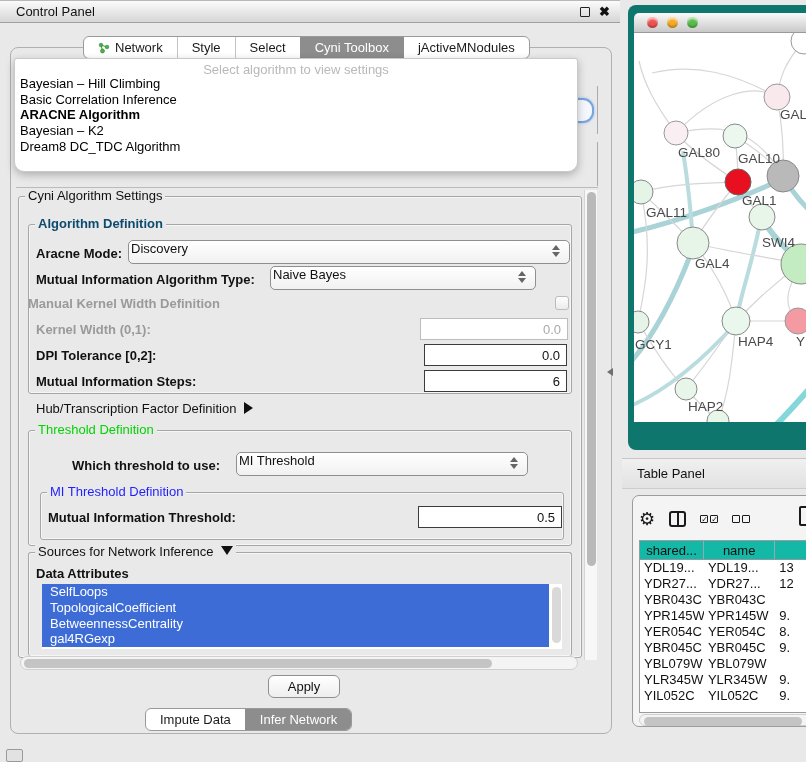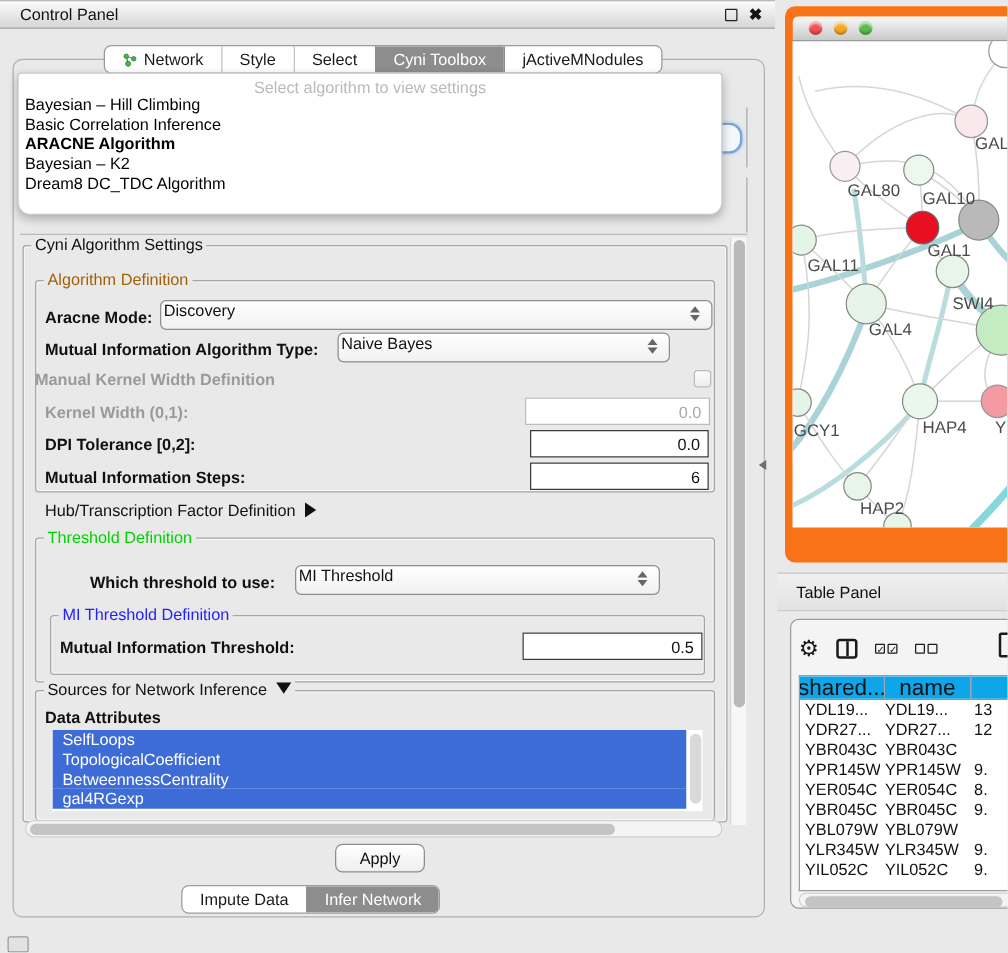--- a/index.html
+++ b/index.html
@@ -120,21 +120,21 @@
   #settings-vscroll .sb-thumb { left:2px; top:2px; width:9px; height:374px; background:#b9b9b9; }
 
   .push-btn {
     position:absolute; height:23px; border:1px solid #8f8f8f; border-radius:6px;
     background:linear-gradient(#ffffff,#eeeeee);
     display:flex; align-items:center; justify-content:center; font-size:13px;
   }
 
   
   #net-frame { left:628px; top:5px; width:178px; height:445px;
-               background:#f97316; border-radius:8px 0 0 8px; }
+               background:#0f766e; border-radius:8px 0 0 8px; }
   #net-titlebar { position:absolute; left:6px; top:8px; width:172px; height:20px;
                   background:linear-gradient(#fafafa,#c9c9c9);
                   border-radius:5px 0 0 0; border-bottom:1px solid #9a9a9a;
                   display:flex; align-items:center; gap:9px; padding-left:13px; }
   .tl { width:11px; height:11px; border-radius:50%;
         box-shadow:inset 0 2px 2px rgba(255,255,255,.7), inset 0 -2px 2px rgba(0,0,0,.25); }
   #net-canvas { position:absolute; left:6px; top:28px; width:172px; height:389px;
                 background:#fff; overflow:hidden; }
   #net-canvas svg { display:block; }
 
@@ -157,21 +157,21 @@
   .cols-icon::after { content:""; position:absolute; left:5.5px; top:0; width:2px; height:100%; background:#1a1a1a; }
   .cb-pair { display:flex; gap:2px; }
   .cb-sm { width:8px; height:8px; border:1.5px solid #1a1a1a; border-radius:1px;
            font-size:8px; line-height:7px; text-align:center; color:#1a1a1a; }
   .page-icon { position:absolute; right:-8px; top:2px; width:16px; height:20px;
                border:2px solid #1a1a1a; border-radius:2px; background:#f4f4f4; }
 
   #node-table { position:absolute; left:6px; top:44px; width:174px; height:173px;
                 border:1px solid #9c9c9c; border-right:none; background:#fff; overflow:hidden; }
   .th-row { display:flex; height:19px; border-bottom:1px solid #8a9aa2; }
-  .th { background:#0ea5e9; border-right:1px solid #93aab4; font-size:18px;
+  .th { background:#14b8a6; border-right:1px solid #93aab4; font-size:13px;
         display:flex; align-items:center; justify-content:center; }
   .td-row { display:flex; height:16px; }
   .td { padding-left:4px; font-size:13px; white-space:nowrap; overflow:hidden; }
   #table-hscroll { position:absolute; left:6px; top:218px; width:174px; height:12px; }
   #table-hscroll .sb-thumb { left:4px; top:1.5px; width:158px; height:9px; }
 
   
   #mini-btn { left:6px; top:749px; width:17px; height:13px; border:1.5px solid #9a9a9a;
               border-radius:2px; background:#e2e2e2; }
 
@@ -229,21 +229,21 @@
       <div class="item">Bayesian – K2</div>
       <div class="item">Dream8 DC_TDC Algorithm</div>
     </div>
 </div>
 
 <div class="fieldset" style="left:18px; top:196px; width:564px; height:462px;">
   <span class="legend">Cyni Algorithm Settings</span>
 </div>
 
 <div class="fieldset" style="left:28px; top:224px; width:544px; height:170px;">
-  <span class="legend" style="color:#a16207;">Algorithm Definition</span>
+  <span class="legend" style="color:#0c4a6e;font-weight:bold;">Algorithm Definition</span>
 </div>
 
 <span class="lbl" style="left:36px; top:246px;">Aracne Mode:</span>
 <div class="combo" style="left:128px; top:240px; width:442px;">
   <span>Discovery</span>
   <span class="spin">
       <i class="up"></i>
       <i class="dn"></i>
     </span>
 </div>

